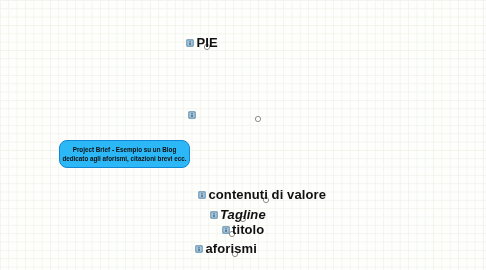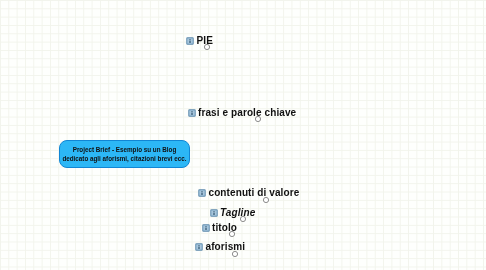--- a/index.html
+++ b/index.html
@@ -15,21 +15,21 @@
       linear-gradient(to bottom, #f2f4ec 1px, transparent 1px);
     background-size:8.33px 8.33px;
     background-position:0px 0px;
   }
   svg.layer{position:absolute;left:0;top:0;}
   .node{position:absolute;white-space:nowrap;}
   .root{position:absolute;box-sizing:border-box;
     background:#2cb7f6;border:1.8px solid #1186d4;border-radius:8px;
     display:flex;align-items:center;justify-content:center;text-align:center;
     font-weight:bold;color:#101010;line-height:1.5;font-size:6.3px;}
-  .lv1{font-weight:bold;font-size:10px;color:#111;letter-spacing:.1px;}
+  .lv1{font-weight:bold;font-size:13px;color:#111;letter-spacing:.1px;}
   .ico{display:inline-block;vertical-align:middle;margin-right:2.5px;}
 </style>
 </head>
 <body>
 
 <div id="grid"></div>
 
 <svg class="layer" id="conn" width="486" height="270">
     <path d="Mundefined 47H207" fill="none" stroke="#8d8d8d" stroke-width="1"></path>
     <circle cx="207" cy="47" r="2.6" fill="#ffffff" stroke="#8d8d8d" stroke-width="1"></circle>
@@ -57,34 +57,34 @@
         <rect x="0.3" y="0.3" width="7.4" height="7.4" rx="1.6" fill="#7da7c4" stroke="#5e87a6" stroke-width="0.5"></rect>
         <rect x="1.5" y="1.5" width="5" height="5" rx="0.8" fill="#a8c6dc"></rect>
         <rect x="3.4" y="2.2" width="1.2" height="1.1" fill="#30556f"></rect>
         <rect x="3.4" y="3.8" width="1.2" height="2.2" fill="#30556f"></rect>
       </svg><span>PIE</span></div>
     <div class="node lv1" style="left: 187.5px; top: 106.5px;"><svg class="ico" width="8" height="8" viewBox="0 0 8 8">
         <rect x="0.3" y="0.3" width="7.4" height="7.4" rx="1.6" fill="#7da7c4" stroke="#5e87a6" stroke-width="0.5"></rect>
         <rect x="1.5" y="1.5" width="5" height="5" rx="0.8" fill="#a8c6dc"></rect>
         <rect x="3.4" y="2.2" width="1.2" height="1.1" fill="#30556f"></rect>
         <rect x="3.4" y="3.8" width="1.2" height="2.2" fill="#30556f"></rect>
-      </svg><span>frasi e parole chiave</span></div>
+      </svg></div>
     <div class="node lv1" style="left: 198px; top: 186.5px;"><svg class="ico" width="8" height="8" viewBox="0 0 8 8">
         <rect x="0.3" y="0.3" width="7.4" height="7.4" rx="1.6" fill="#7da7c4" stroke="#5e87a6" stroke-width="0.5"></rect>
         <rect x="1.5" y="1.5" width="5" height="5" rx="0.8" fill="#a8c6dc"></rect>
         <rect x="3.4" y="2.2" width="1.2" height="1.1" fill="#30556f"></rect>
         <rect x="3.4" y="3.8" width="1.2" height="2.2" fill="#30556f"></rect>
       </svg><span>contenuti di valore</span></div>
     <div class="node lv1" style="left: 209.5px; top: 206.5px; font-style: italic;"><svg class="ico" width="8" height="8" viewBox="0 0 8 8">
         <rect x="0.3" y="0.3" width="7.4" height="7.4" rx="1.6" fill="#7da7c4" stroke="#5e87a6" stroke-width="0.5"></rect>
         <rect x="1.5" y="1.5" width="5" height="5" rx="0.8" fill="#a8c6dc"></rect>
         <rect x="3.4" y="2.2" width="1.2" height="1.1" fill="#30556f"></rect>
         <rect x="3.4" y="3.8" width="1.2" height="2.2" fill="#30556f"></rect>
       </svg><span>Tagline</span></div>
-    <div class="node lv1" style="left: 201.5px; top: 221.5px;"><svg class="ico" width="8" height="8" viewBox="0 0 8 8">
+    <div class="node lv1" style="left: 201.5px; top: 221.5px; padding-left: 20px;"><svg class="ico" width="8" height="8" viewBox="0 0 8 8">
         <rect x="0.3" y="0.3" width="7.4" height="7.4" rx="1.6" fill="#7da7c4" stroke="#5e87a6" stroke-width="0.5"></rect>
         <rect x="1.5" y="1.5" width="5" height="5" rx="0.8" fill="#a8c6dc"></rect>
         <rect x="3.4" y="2.2" width="1.2" height="1.1" fill="#30556f"></rect>
         <rect x="3.4" y="3.8" width="1.2" height="2.2" fill="#30556f"></rect>
       </svg><span>titolo</span></div>
     <div class="node lv1" style="left: 195px; top: 240.5px;"><svg class="ico" width="8" height="8" viewBox="0 0 8 8">
         <rect x="0.3" y="0.3" width="7.4" height="7.4" rx="1.6" fill="#7da7c4" stroke="#5e87a6" stroke-width="0.5"></rect>
         <rect x="1.5" y="1.5" width="5" height="5" rx="0.8" fill="#a8c6dc"></rect>
         <rect x="3.4" y="2.2" width="1.2" height="1.1" fill="#30556f"></rect>
         <rect x="3.4" y="3.8" width="1.2" height="2.2" fill="#30556f"></rect>

